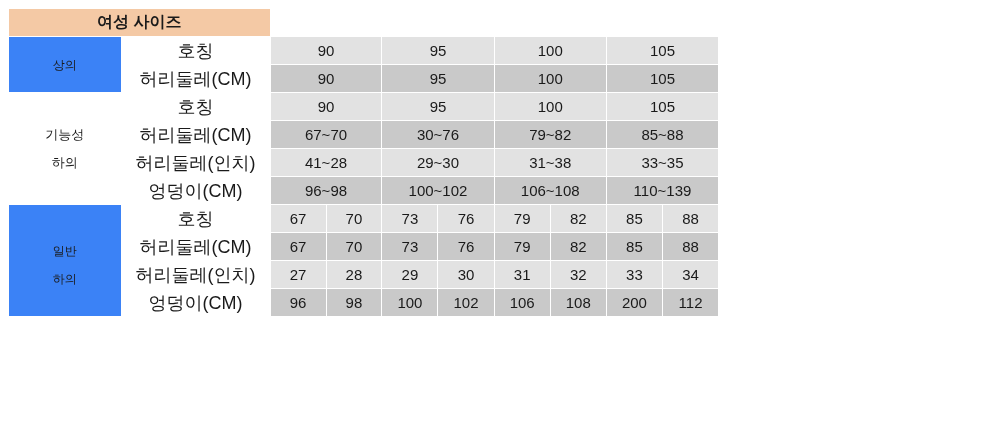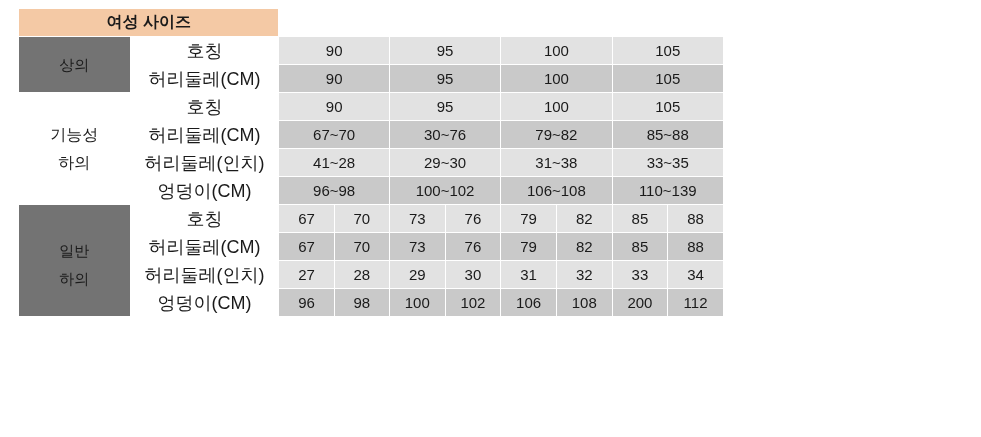--- a/index.html
+++ b/index.html
@@ -7,21 +7,21 @@
     padding: 0;
     background: #ffffff;
   }
   body {
     width: 981px;
     height: 437px;
     font-family: "Liberation Sans", sans-serif;
     color: #1a1a1a;
   }
   #size-table-wrap {
-    padding: 8px 0 0 18px;
+    padding: 8px 0 0 8px;
   }
   table.size-table {
     border-collapse: collapse;
     table-layout: fixed;
     font-size: 15px;
   }
   table.size-table td {
     border: 1px solid #ffffff;
     text-align: center;
     vertical-align: middle;
@@ -36,27 +36,27 @@
     font-size: 16px;
     height: 33px;
     border: 1px solid #ffffff;
   }
   .title-blank {
     background: #ffffff;
     border: none;
   }
   
   .grp {
-    background: #737373;
-    font-size: 15px;
+    background: #3b82f6;
+    font-size: 12px;
     width: 110px;
   }
   .grp-white {
     background: #ffffff;
-    font-size: 16px;
+    font-size: 13px;
     width: 110px;
   }
   
   .rowlabel {
     background: #ffffff;
     width: 145px;
     font-size: 18px;
   }
   
   .v-light {

